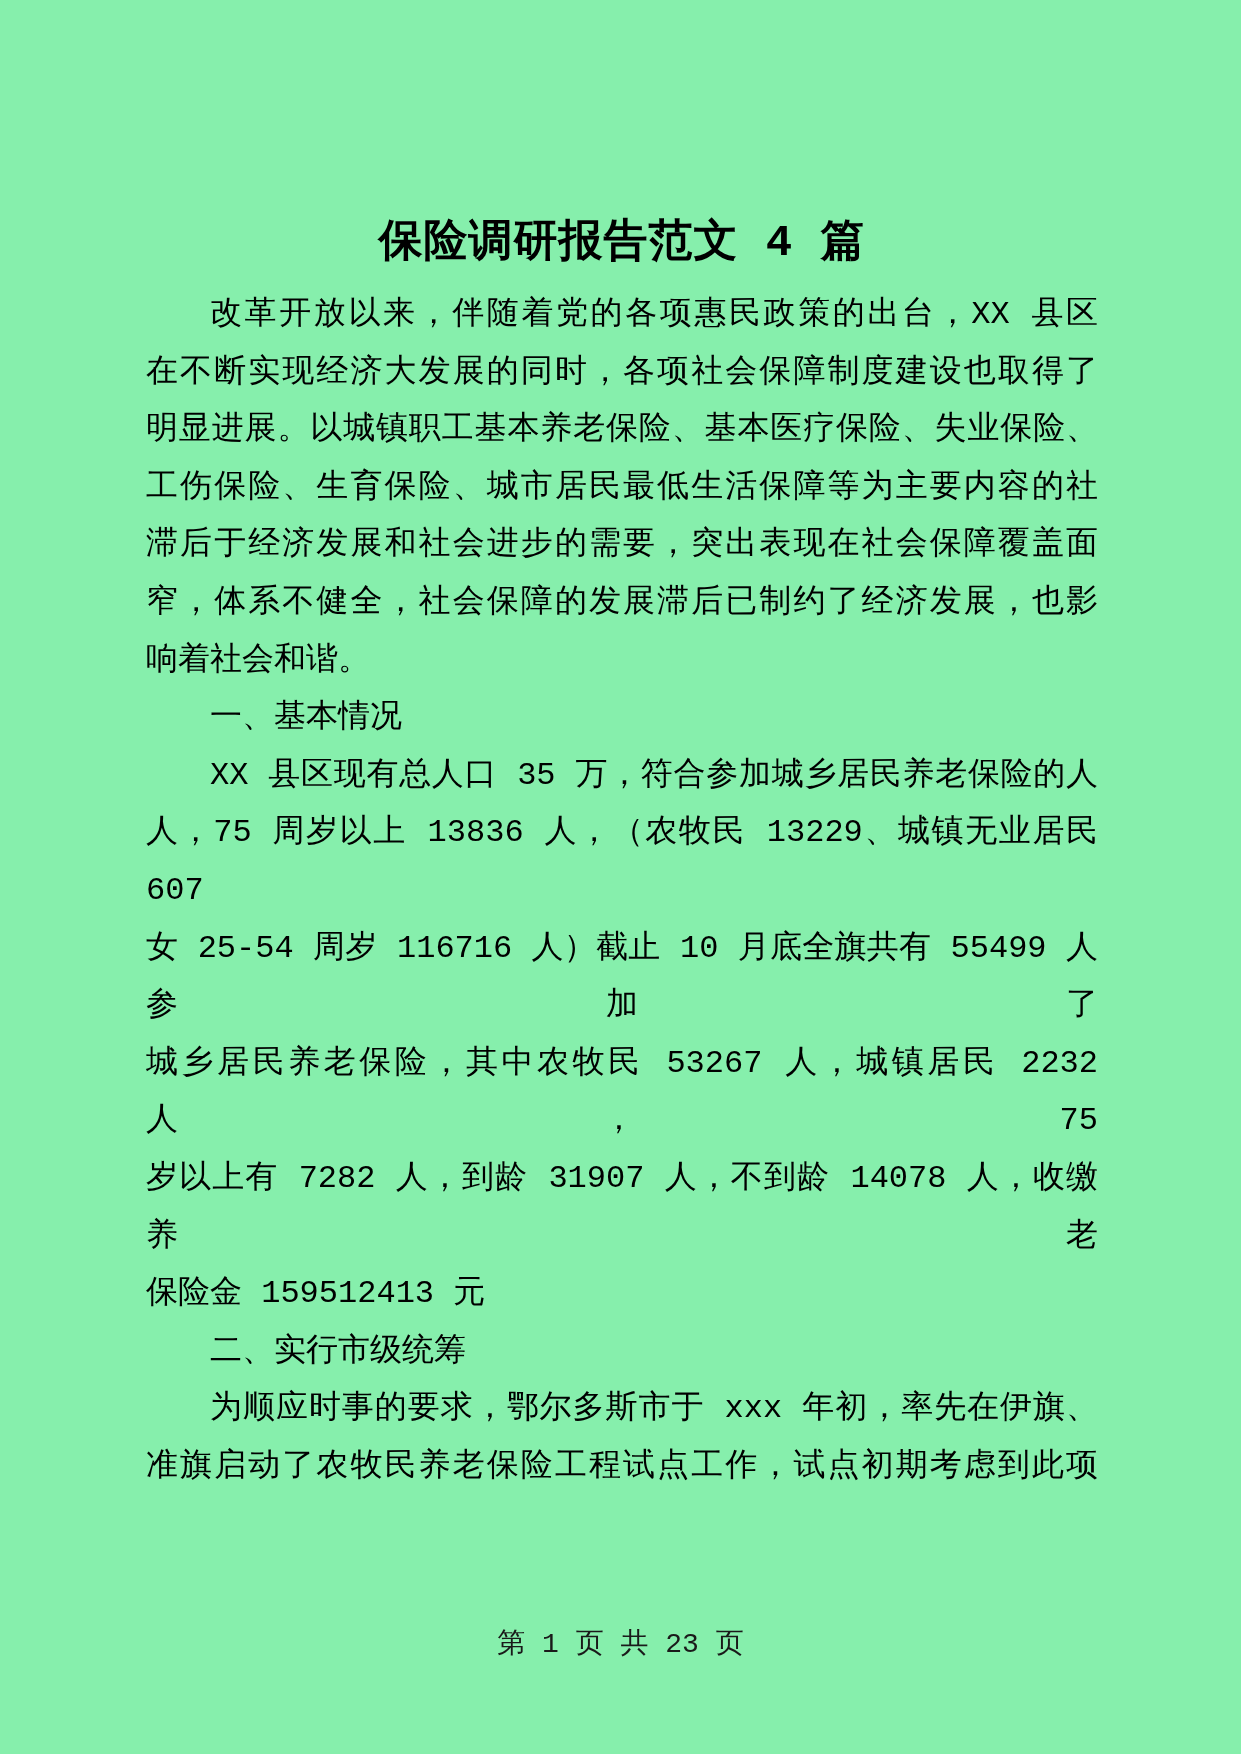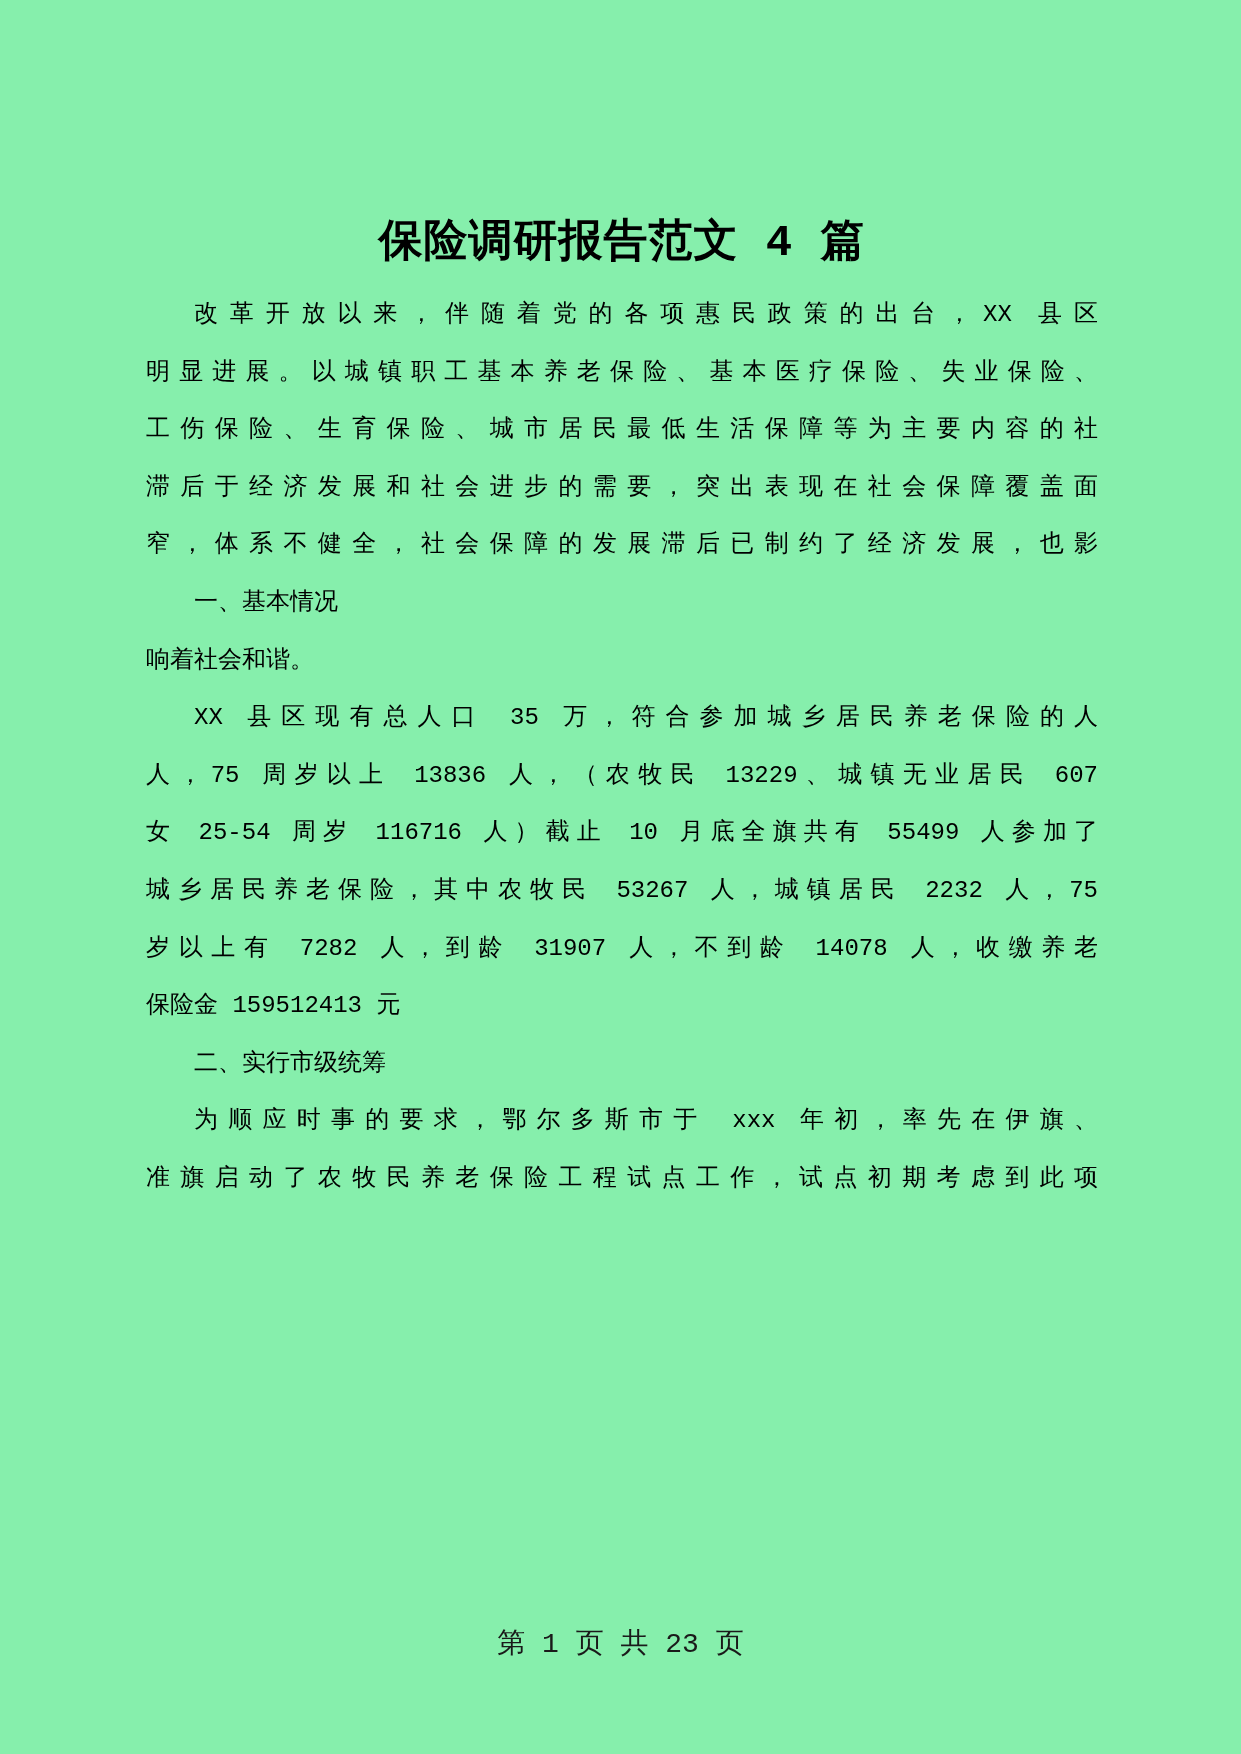--- a/index.html
+++ b/index.html
@@ -26,21 +26,21 @@
     margin-top: 216px;
     font-size: 44px;
     line-height: 54px;
     font-weight: 700;
     text-align: center;
     letter-spacing: 1px;
     white-space: nowrap;
   }
   .doc-body {
     margin-top: 16px;
-    font-size: 24px;
+    font-size: 32px;
     line-height: 57.6px;
   }
   .line {
     text-align: justify;
     text-align-last: justify;
     text-justify: inter-character;
     min-height: 57.6px;
   }
   .line.no-justify {
     text-align: left;
@@ -61,26 +61,27 @@
   }
 </style>
 </head>
 <body>
 
 <div class="page">
   <div class="content">
     <div class="doc-title">保险调研报告范文 4 篇</div>
     <div class="doc-body">
         <div class="line first">改革开放以来，伴随着党的各项惠民政策的出台，XX 县区</div>
+        <div class="line">在不断实现经济大发展的同时，各项社会保障制度建设也取得了</div>
         <div class="line">明显进展。以城镇职工基本养老保险、基本医疗保险、失业保险、</div>
         <div class="line">工伤保险、生育保险、城市居民最低生活保障等为主要内容的社</div>
         <div class="line">滞后于经济发展和社会进步的需要，突出表现在社会保障覆盖面</div>
         <div class="line">窄，体系不健全，社会保障的发展滞后已制约了经济发展，也影</div>
+        <div class="line no-justify">响着社会和谐。</div>
         <div class="line no-justify first">一、基本情况</div>
-        <div class="line no-justify">响着社会和谐。</div>
         <div class="line first">XX 县区现有总人口 35 万，符合参加城乡居民养老保险的人</div>
         <div class="line">人，75 周岁以上 13836 人，（农牧民 13229、城镇无业居民 607</div>
         <div class="line">女 25-54 周岁 116716 人）截止 10 月底全旗共有 55499 人参加了</div>
         <div class="line">城乡居民养老保险，其中农牧民 53267 人，城镇居民 2232 人，75</div>
         <div class="line">岁以上有 7282 人，到龄 31907 人，不到龄 14078 人，收缴养老</div>
         <div class="line no-justify">保险金 159512413 元</div>
         <div class="line no-justify first">二、实行市级统筹</div>
         <div class="line first">为顺应时事的要求，鄂尔多斯市于 xxx 年初，率先在伊旗、</div>
         <div class="line">准旗启动了农牧民养老保险工程试点工作，试点初期考虑到此项</div>
       </div>

